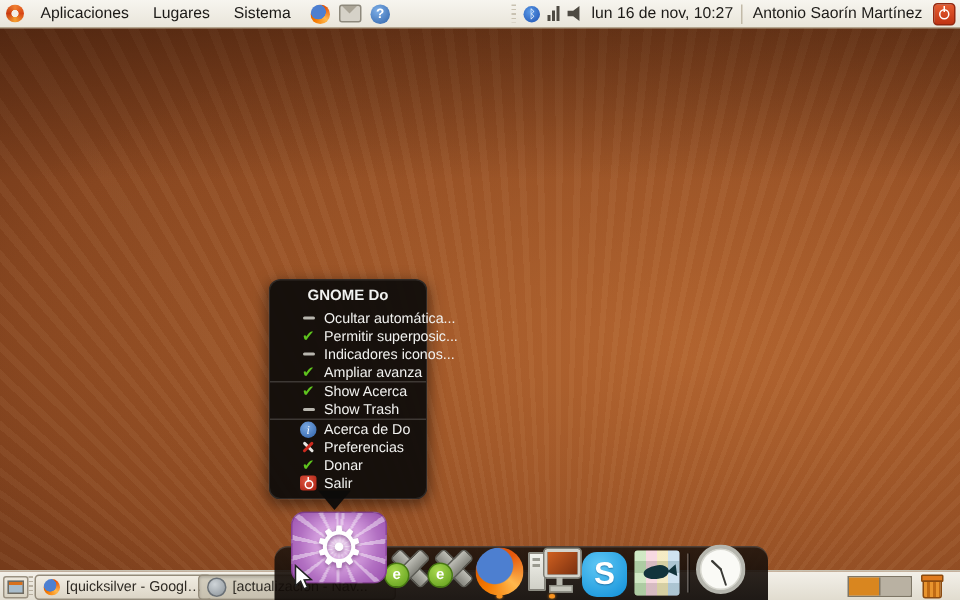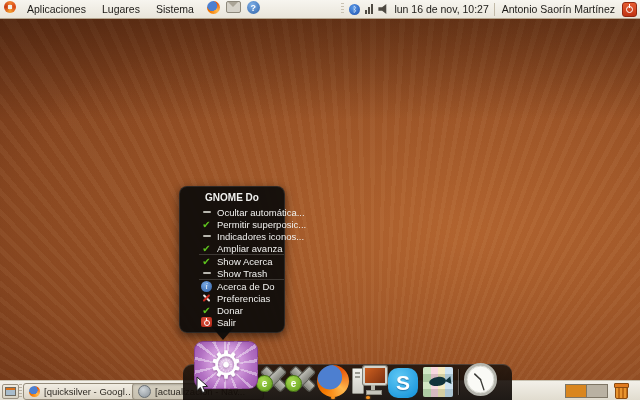--- a/index.html
+++ b/index.html
@@ -25,21 +25,21 @@
     position:absolute;inset:0;
     background:linear-gradient(to bottom, rgba(20,5,0,.38), rgba(0,0,0,0) 30%);
   }
   
   .top-panel{
     position:absolute;left:0;top:0;width:640px;height:18px;z-index:8;
     background:linear-gradient(#f7f5ef,#e9e5da);
     border-bottom:1px solid #b5a68f;
     display:flex;align-items:center;font-size:10.5px;color:#1c1a17;
   }
-  .tp-left{display:flex;gap:2px;padding-left:4px;}
+  .tp-left{display:flex;align-items:center;gap:2px;padding-left:4px;}
   .tp-menu{padding:2px 7px;border-radius:2px;cursor:default;}
   .ubuntu-logo{width:12px;height:12px;border-radius:50%;margin-right:2px;
     background:
       radial-gradient(circle at 50% 50%, #f2efe6 0 2.2px, rgba(0,0,0,0) 2.6px),
       conic-gradient(#f08030,#d84615,#f4a030,#c93a10,#f08030);}
   .ff-icon{border-radius:50%;
     background:
       radial-gradient(circle at 40% 38%, #4d7fd0 0 43%, rgba(0,0,0,0) 46%),
       conic-gradient(from 40deg,#e8590c,#ffb84d,#f57900,#c74a08,#e8590c);}
   .tp-ff{width:13px;height:13px;margin-left:4px;}
@@ -63,21 +63,21 @@
   .shutdown-icon:before{content:"";position:absolute;left:3px;top:3.5px;width:5px;height:5px;border:1.4px solid #fff;border-radius:50%;}
   .shutdown-icon:after{content:"";position:absolute;left:5.7px;top:1.5px;width:1.6px;height:4px;background:#fff;}
   
   .gd-menu{
     position:absolute;left:179px;top:186px;width:104px;z-index:6;
     background:rgba(12,11,10,.93);border:1px solid rgba(255,255,255,.10);
     border-radius:8px;box-shadow:0 3px 10px rgba(0,0,0,.55);
     padding:3px 0 4px;color:#f1f1ef;
   }
   .gd-title{font-size:10px;font-weight:bold;text-align:center;padding:2px 0 3px;}
-  .gd-item{height:12px;display:flex;align-items:center;gap:5px;padding-left:2px;font-size:9.5px;white-space:nowrap;margin-left:19px;}
+  .gd-item{height:12px;display:flex;align-items:center;gap:5px;padding-left:20px;font-size:9.5px;white-space:nowrap;}
   .gd-item.sep{border-top:1px solid rgba(255,255,255,.17);}
   .gd-ic{width:11px;min-width:11px;height:11px;display:flex;align-items:center;justify-content:center;font-family:"DejaVu Sans",sans-serif;}
   .ic-dash:before{content:"";width:8px;height:2px;background:#b8b6ae;border-radius:1px;display:block;}
   .ic-check{color:#5fc41e;font-size:10px;font-weight:bold;}
   .ic-info{background:radial-gradient(circle at 40% 32%,#79a8e2,#2d5fa6);border-radius:50%;color:#fff;
     font-size:8px;font-style:italic;font-family:"Liberation Serif","DejaVu Serif",serif;}
   .ic-tools{position:relative;}
   .ic-tools:before,.ic-tools:after{content:"";position:absolute;left:1px;top:4.5px;width:9px;height:2.2px;border-radius:1px;}
   .ic-tools:before{background:#e8e6e2;transform:rotate(45deg);}
   .ic-tools:after{background:#cc2a1e;transform:rotate(-45deg);}

